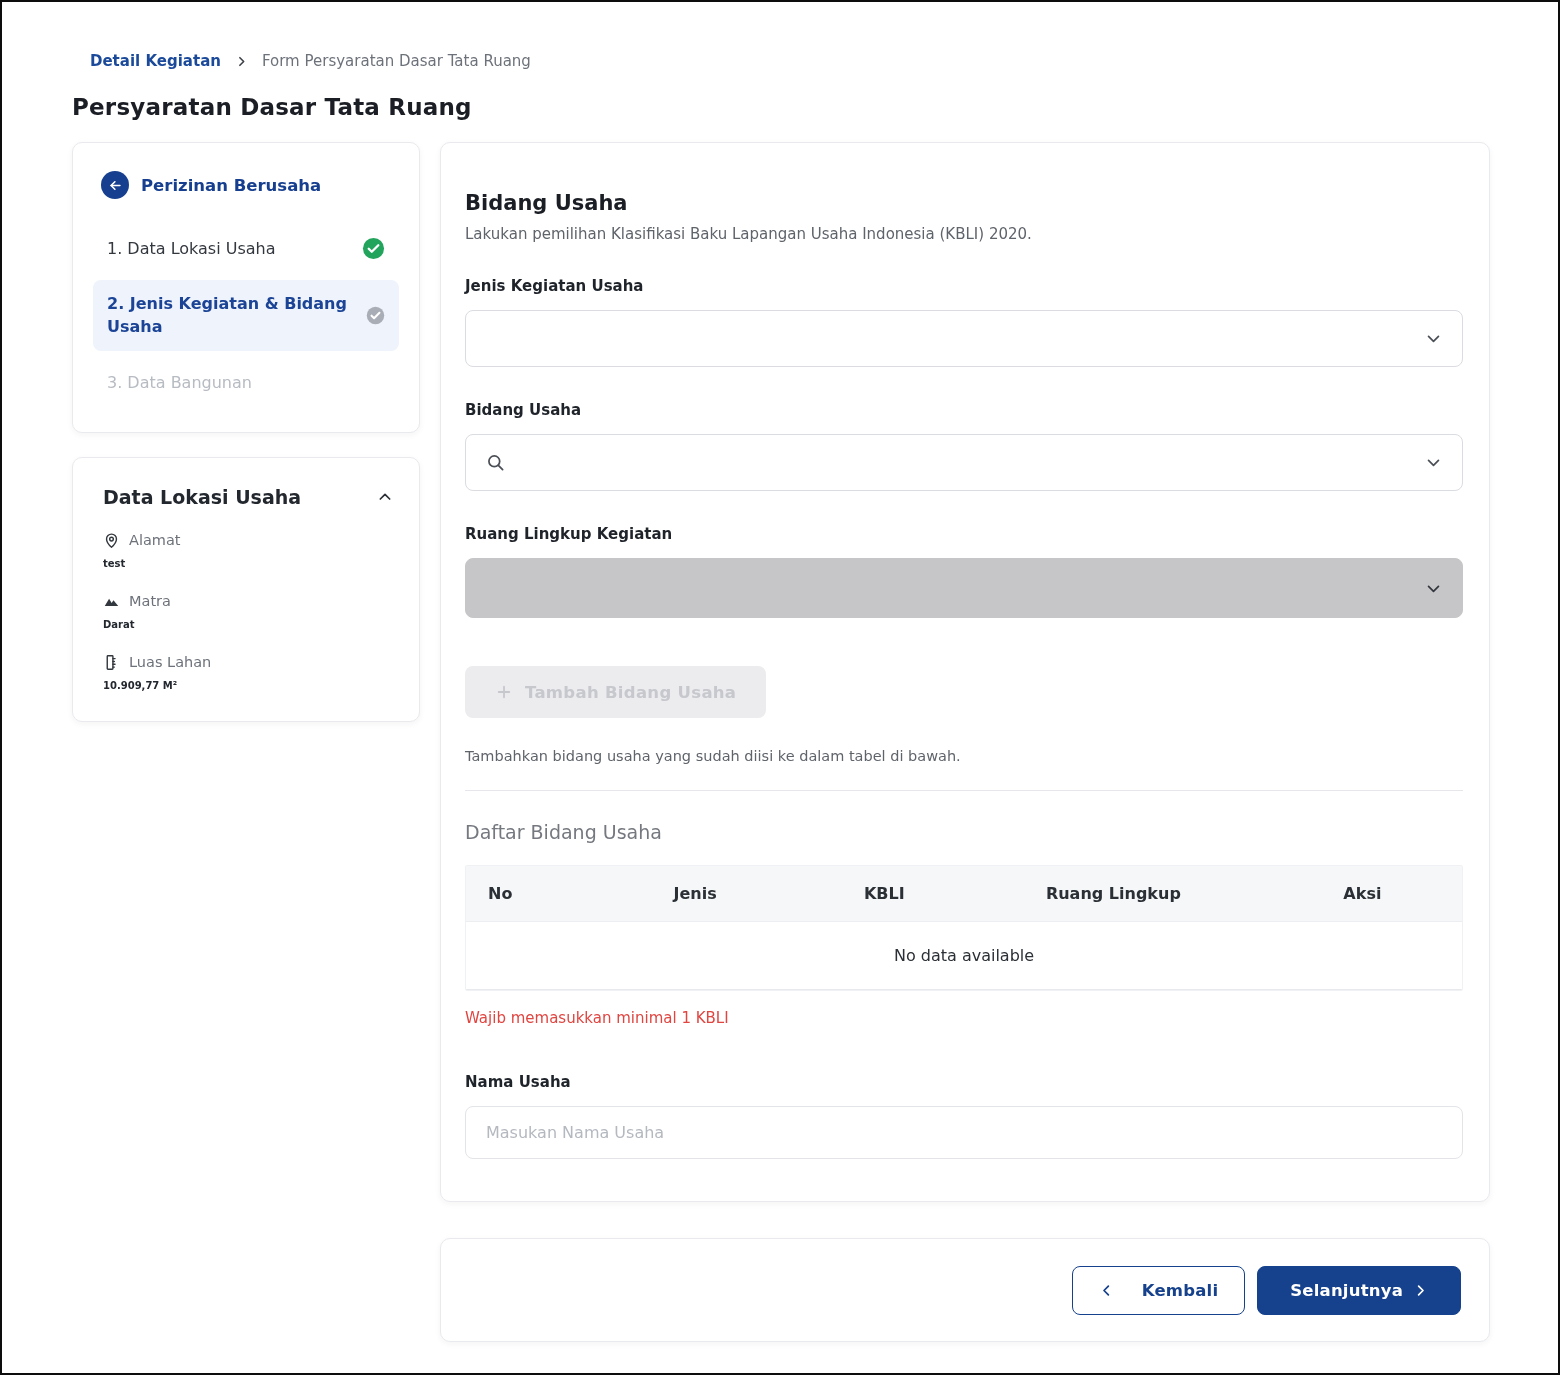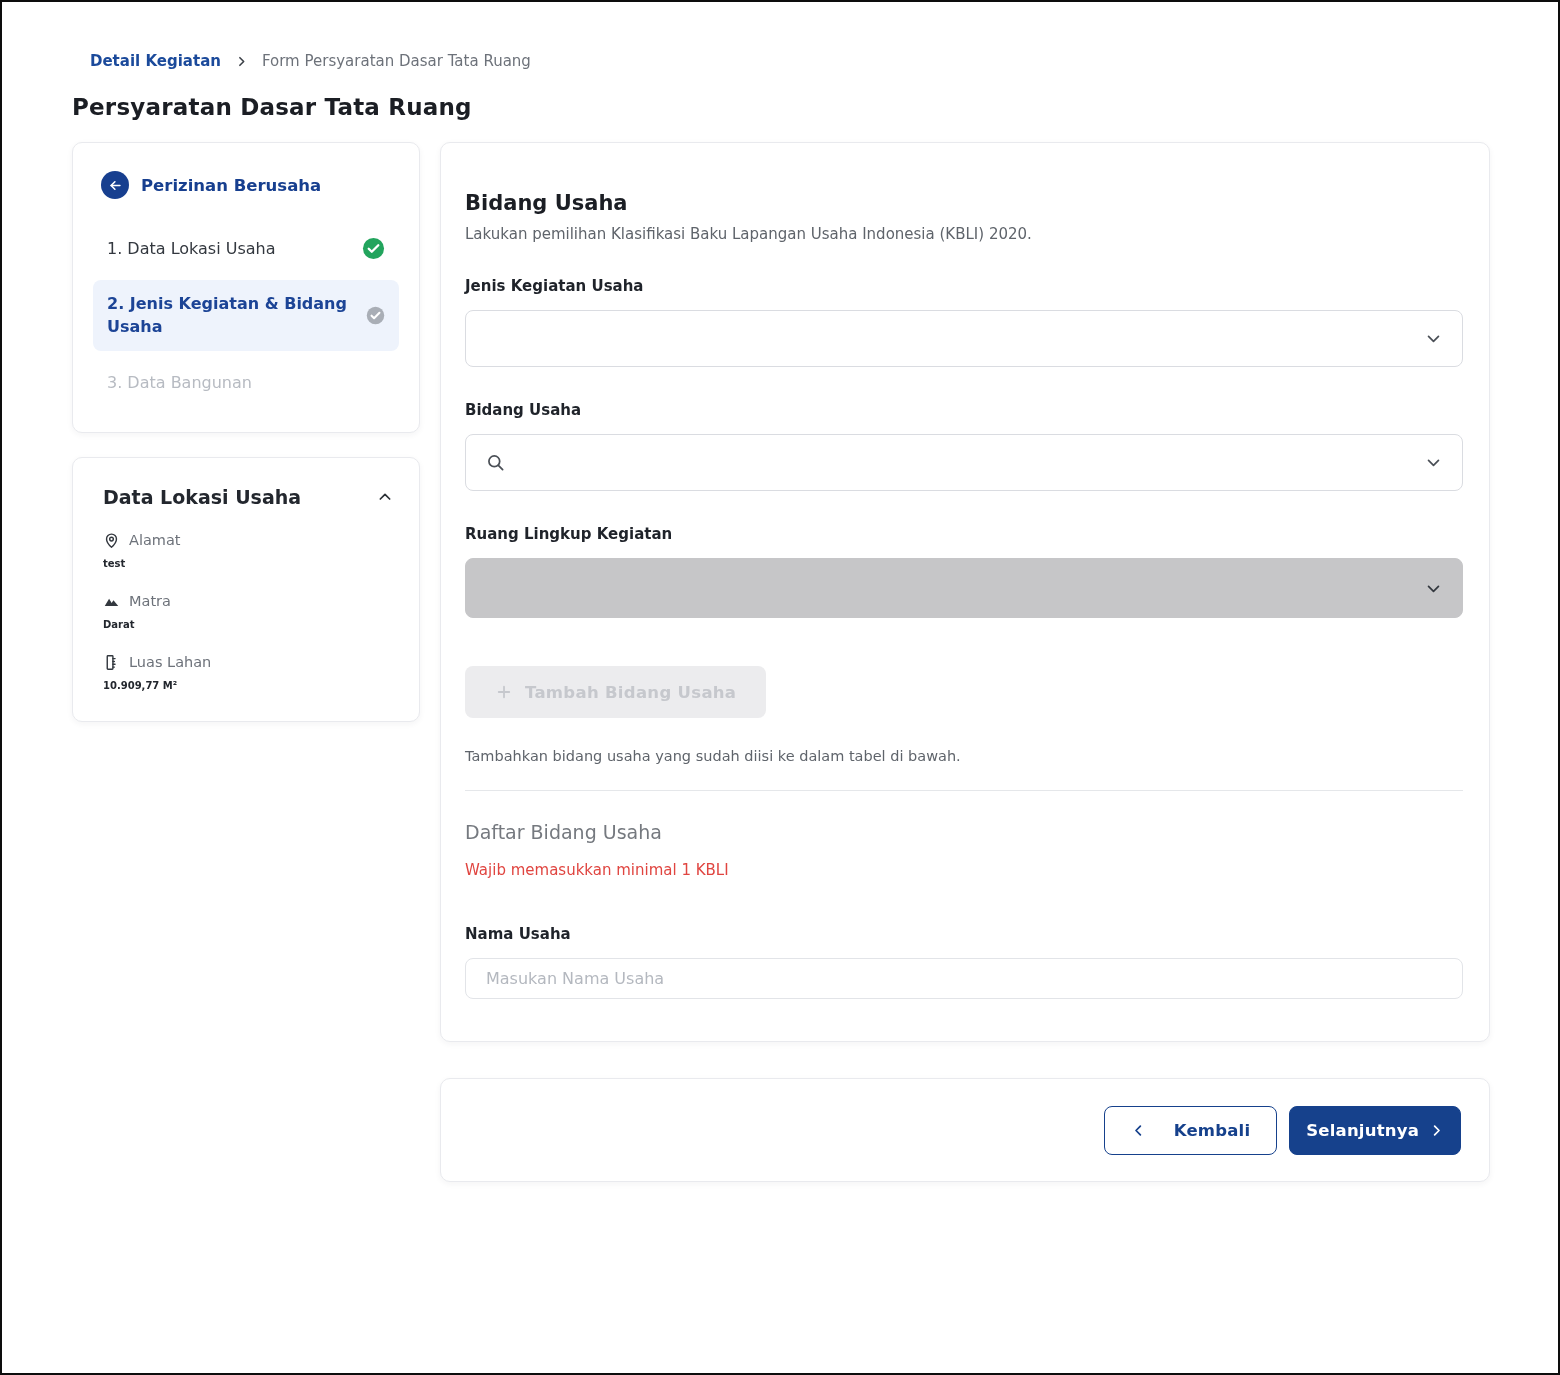--- a/index.html
+++ b/index.html
@@ -93,32 +93,32 @@
   .dt-head {
     display:grid; grid-template-columns:12% 22% 16% 30% 20%;
     background:#f6f7f8; border-bottom:1px solid #eceef1;
   }
   .dt-head .th { padding:18px 10px; font-weight:700; font-size:16px; color:#2b3036; text-align:center; }
   .dt-head .th:first-child { text-align:left; padding-left:22px; }
   .dt-empty { padding:24px 10px; text-align:center; font-size:16px; color:#2b3036; border-bottom:1px solid #e7e9ec; }
   .error-text { margin-top:18px; font-size:15px; color:#e04540; }
 
   .text-input {
-    width:100%; height:41px; border:1px solid #e2e4e8; border-radius:8px;
+    width:100%; height:53px; border:1px solid #e2e4e8; border-radius:8px;
     padding:0 20px; font-size:16px; color:#33383f; font-family:inherit; outline:none;
     background:#fff;
   }
   .text-input::placeholder { color:#b4b8bf; }
 
   
   .footer-card { height:104px; display:flex; align-items:center; justify-content:flex-end; gap:12px; padding:0 28px; }
   .btn { height:49px; border-radius:8px; font-size:16.5px; font-weight:700; font-family:inherit;
          display:inline-flex; align-items:center; gap:10px; cursor:pointer; letter-spacing:.2px; }
   .btn-outline { background:#fff; border:1px solid #16418c; color:#16418c; padding:0 26px;gap:28px; }
-  .btn-primary { background:#16418c; border:1px solid #16418c; color:#fff; padding:0 16px; }
+  .btn-primary { background:#16418c; border:1px solid #16418c; color:#fff; padding:0 32px; }
   .btn svg { display:block; }
 </style>
 </head>
 <body>
 
 <div class="page">
 
   <div class="breadcrumb">
     <a class="crumb-link">Detail Kegiatan</a>
     <span class="crumb-sep">
@@ -269,20 +269,30 @@
             </svg>
           <span>Tambah Bidang Usaha</span>
         </button>
 
         <p class="help-text">Tambahkan bidang usaha yang sudah diisi ke dalam tabel di bawah.</p>
 
         <hr class="divider">
 
         <h3 class="table-title">Daftar Bidang Usaha</h3>
 
+        <div class="dt">
+          <div class="dt-head">
+            <div class="th">No</div>
+            <div class="th">Jenis</div>
+            <div class="th">KBLI</div>
+            <div class="th">Ruang Lingkup</div>
+            <div class="th">Aksi</div>
+          </div>
+          <div class="dt-empty">No data available</div>
+        </div>
 
         <p class="error-text">Wajib memasukkan minimal 1 KBLI</p>
 
         <div class="form-group" style="margin-top:46px;">
           <label class="field-label">Nama Usaha</label>
           <input class="text-input" type="text" placeholder="Masukan Nama Usaha" style="">
         </div>
       </div>
 
       <div class="card footer-card">

